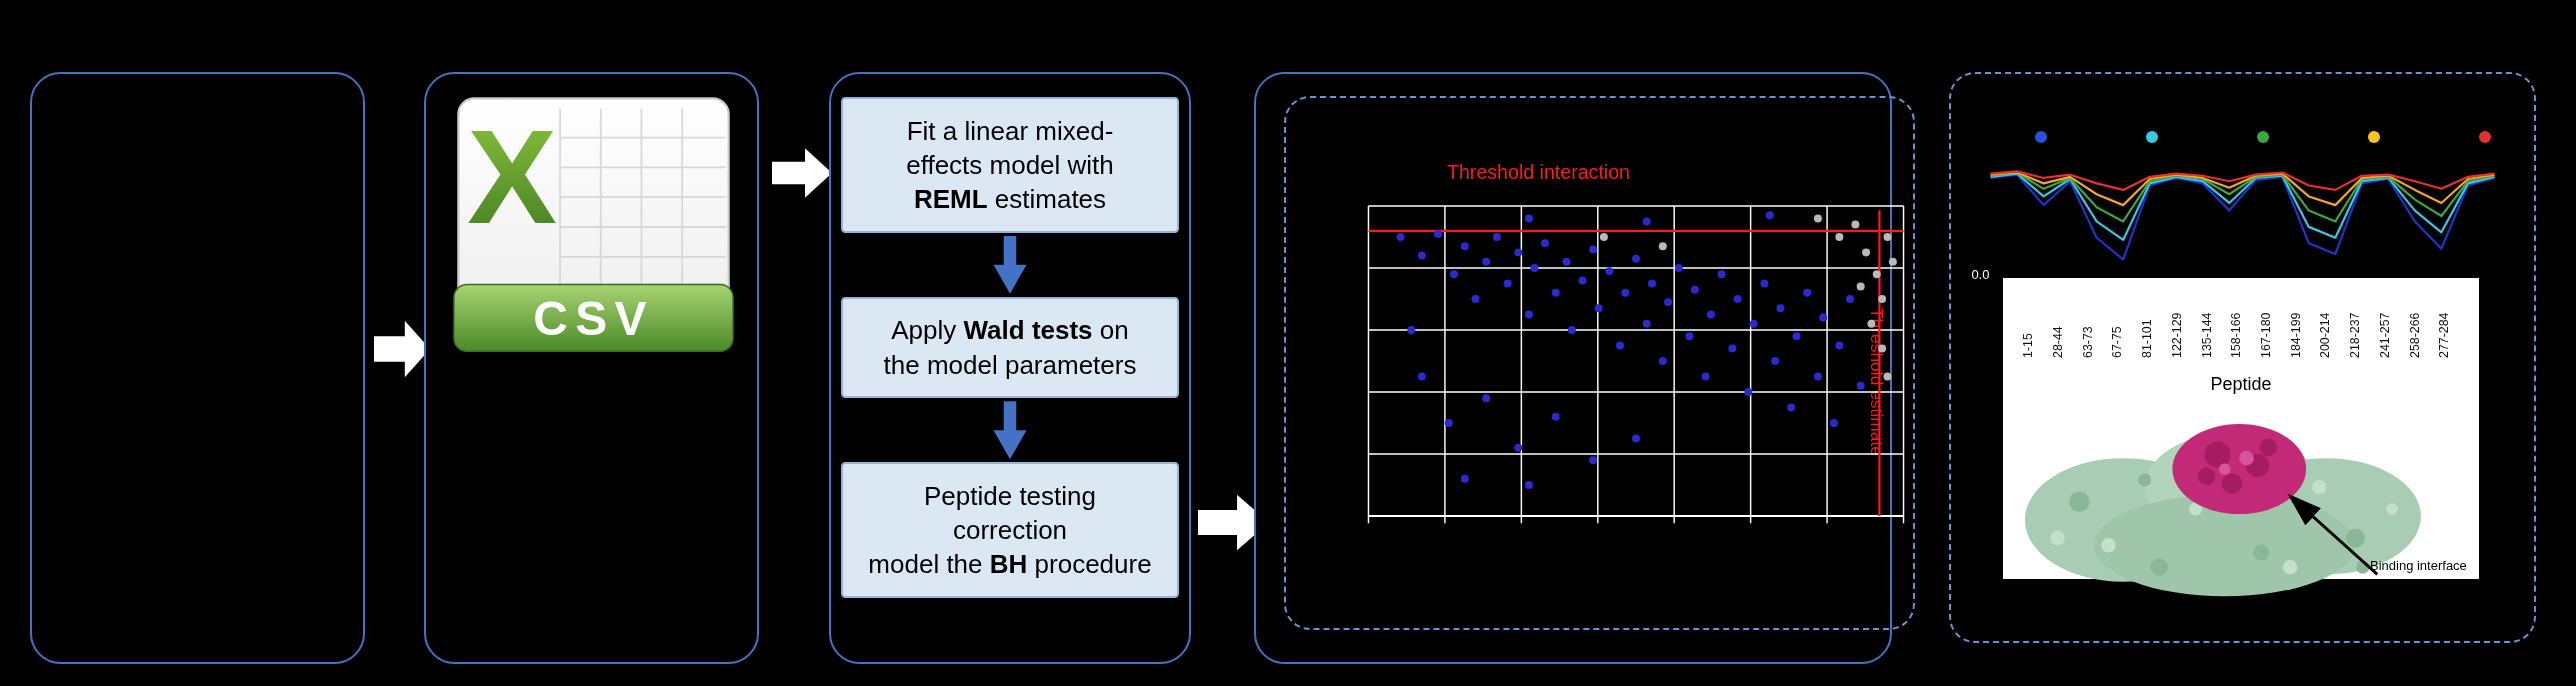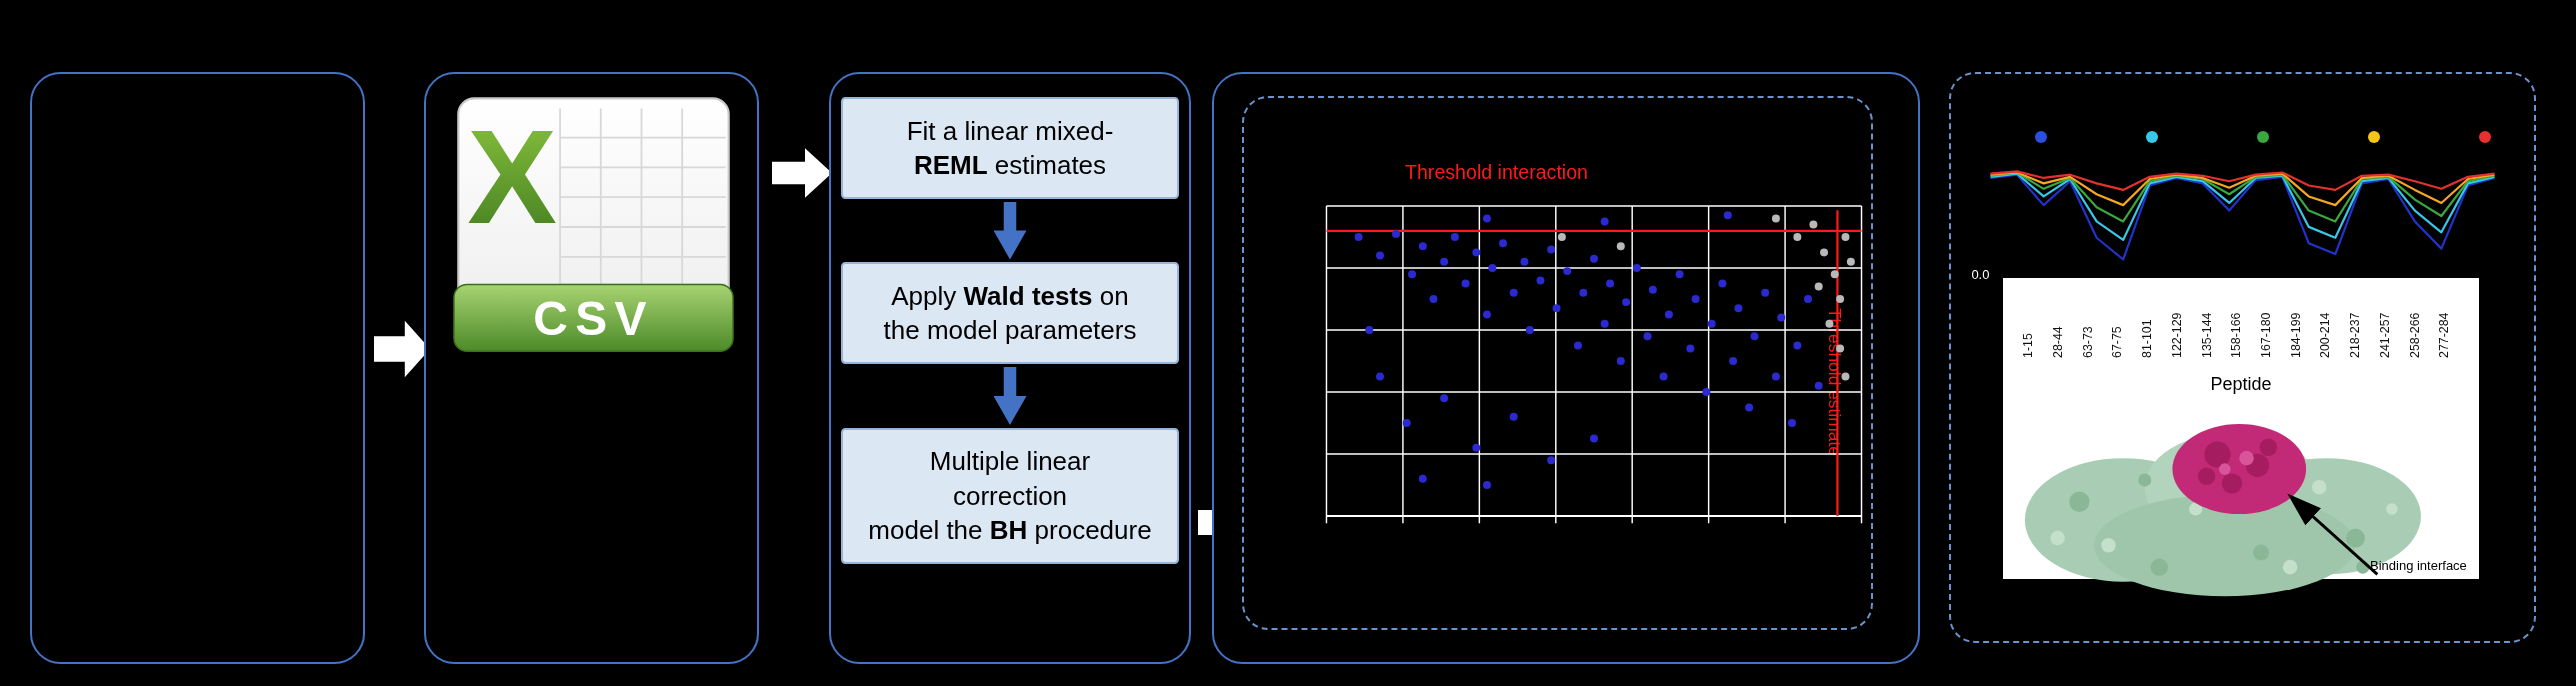--- a/index.html
+++ b/index.html
@@ -83,39 +83,40 @@
       <text x="196" y="332" text-anchor="middle" font-size="66" font-weight="bold" fill="#ffffff" letter-spacing="10" font-family="Liberation Sans, sans-serif">CSV</text>
     </svg>
   </div>
 
   <div class="flow-arrow" style="left:772px;top:145px;width:60px;height:56px;"></div>
 
   <div class="panel" style="left:829px;top:72px;width:362px;height:592px;">
     <div class="steps-col">
         <div class="step-box">
           <div><span>Fit a linear mixed-</span></div>
+          <div><span>effects model with</span></div>
           <div><span class="bold">REML</span><span> estimates</span></div>
         </div>
         <div class="down-arrow"></div>
         <div class="step-box">
           <div><span>Apply </span><span class="bold">Wald tests</span><span> on</span></div>
           <div><span>the model parameters</span></div>
         </div>
         <div class="down-arrow"></div>
         <div class="step-box">
-          <div><span>Multiple linear</span></div>
+          <div><span>Peptide testing</span></div>
           <div><span>correction</span></div>
           <div><span>model the </span><span class="bold">BH</span><span> procedure</span></div>
         </div>
       </div>
   </div>
 
   <div class="flow-arrow" style="left:1198px;top:491px;width:71px;height:63px;"></div>
 
-  <div class="panel" style="left:1212px;top:72px;width:708px;height:592px;">
+  <div class="panel" style="left:1254px;top:72px;width:638px;height:592px;">
     <div class="dashedbox" style="left:28px;top:22px;width:631px;height:534px;">
       <div id="scatter-wrap">
         <div class="scatter-title">Threshold interaction</div>
         <div class="scatter-vlabel">Threshold estimate</div>
         <svg width="536" height="310" viewBox="0 0 737 427">
             <line x1="0" y1="0" x2="0" y2="427" stroke="#fff" stroke-width="2"></line>
             <line x1="0" y1="427" x2="0" y2="437" stroke="#fff" stroke-width="2"></line>
             <line x1="105.3" y1="0" x2="105.3" y2="427" stroke="#fff" stroke-width="2"></line>
             <line x1="105.3" y1="427" x2="105.3" y2="437" stroke="#fff" stroke-width="2"></line>
             <line x1="210.6" y1="0" x2="210.6" y2="427" stroke="#fff" stroke-width="2"></line>

